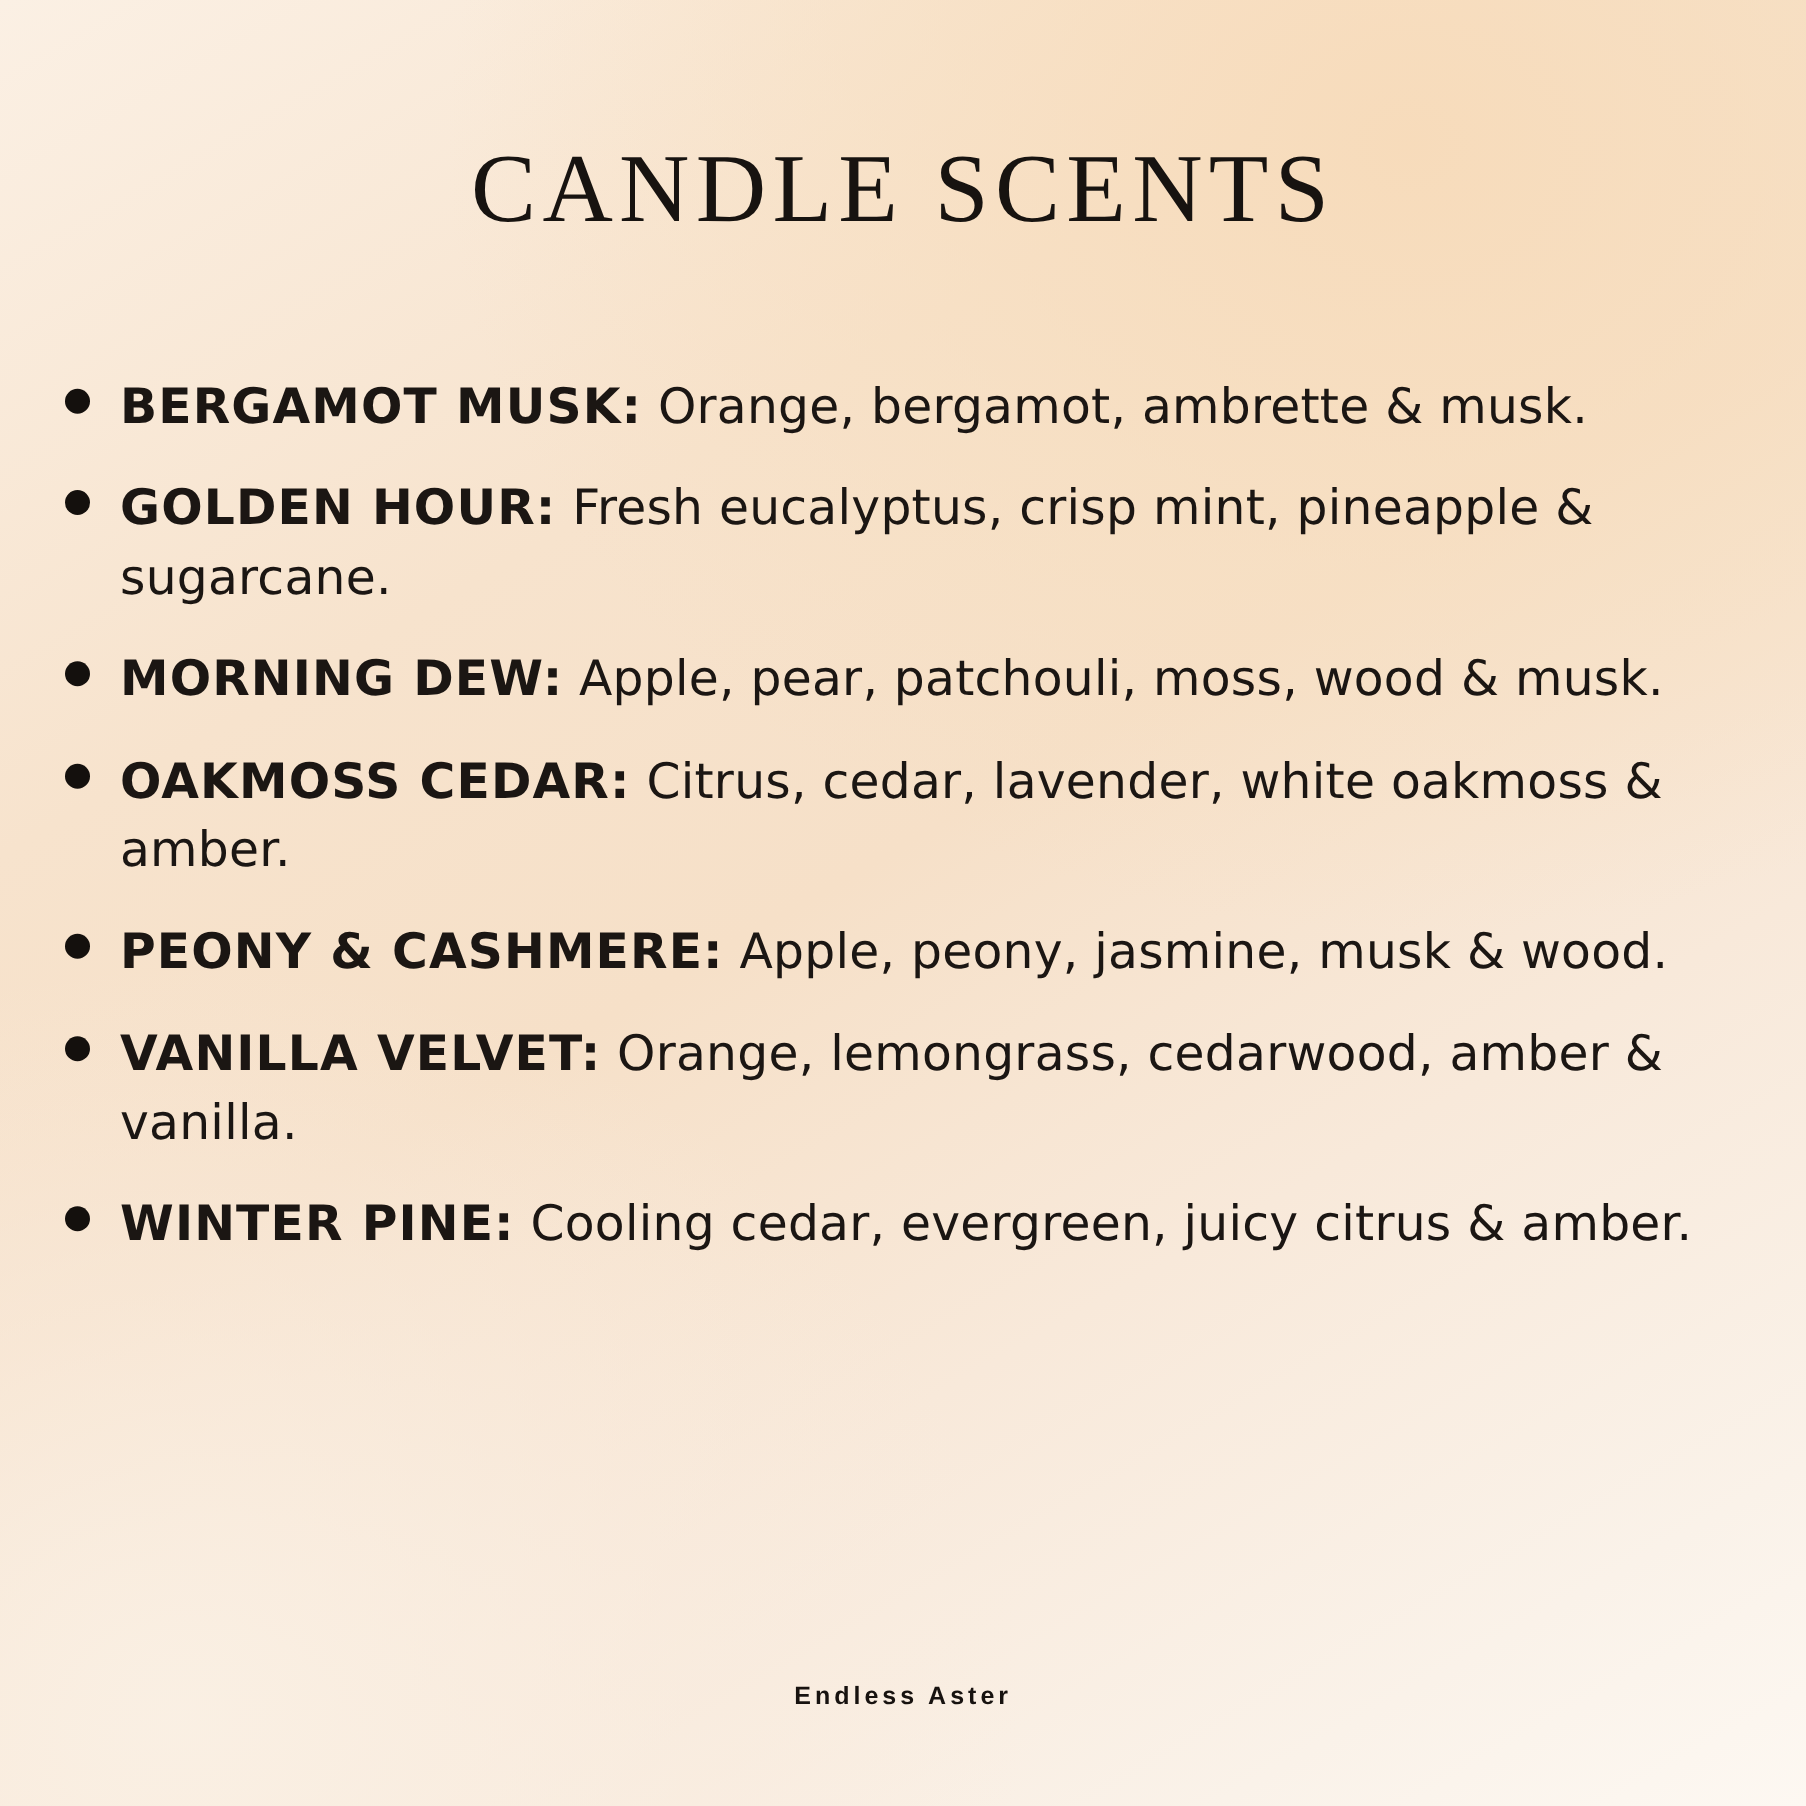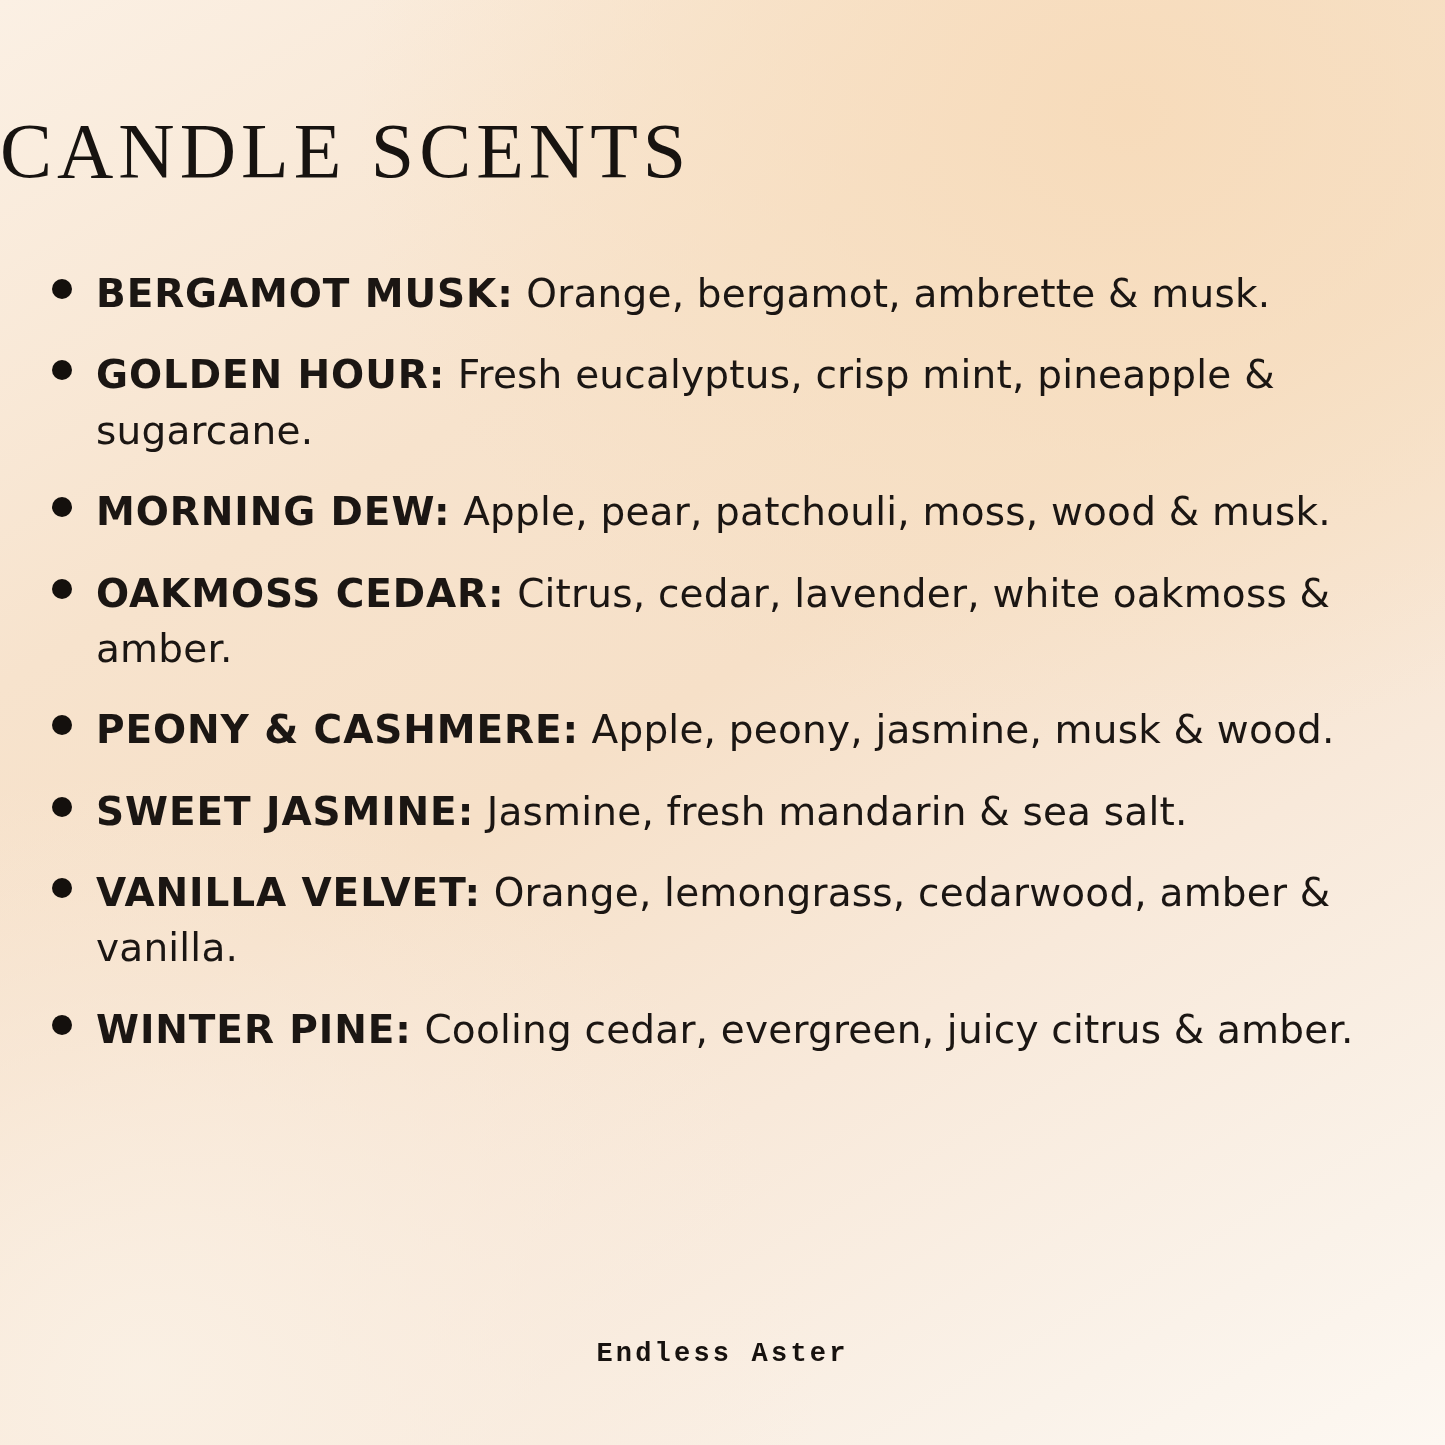--- a/index.html
+++ b/index.html
@@ -16,21 +16,22 @@
     position: relative;
     width: 1445px;
     height: 1445px;
     box-sizing: border-box;
     background:
       radial-gradient(ellipse 1100px 900px at 78% 8%, rgba(247, 219, 186, 0.95) 0%, rgba(247, 222, 191, 0.55) 38%, rgba(247, 228, 204, 0.0) 70%),
       radial-gradient(ellipse 900px 800px at 10% 95%, rgba(250, 240, 228, 0.95) 0%, rgba(249, 236, 223, 0.5) 45%, rgba(248, 234, 220, 0.0) 75%),
       linear-gradient(150deg, #fbf0e4 0%, #f7e3cd 30%, #f6e0c8 48%, #f8e9da 68%, #faf2e9 88%, #fdf8f2 100%);
     display: flex;
     flex-direction: column;
-    align-items: flex-start;
+    align-items: center;
+    gap: 32px;
   }
   .title {
     text-align: center;
     font-family: "Liberation Serif", serif;
     font-weight: 400;
     font-size: 78px;
     letter-spacing: 5px;
     color: #171310;
     margin-top: 112px;
     margin-bottom: 0;
@@ -70,22 +71,22 @@
   }
   .desc {
     font-weight: 400;
   }
   .brand {
     position: absolute;
     left: 0;
     right: 0;
     bottom: 76px;
     text-align: center;
-    font-family: Liberation Mono, monospace;
-    font-size: 27px;
+    font-family: Liberation Sans, sans-serif;
+    font-size: 20px;
     letter-spacing: 3.2px;
     font-weight: bold;
     color: #17120f;
   }
 </style>
 </head>
 <body>
 
 <div class="page">
 
@@ -101,23 +102,20 @@
     <li class="item">
       <span class="bullet"></span><span class="name">MORNING DEW:</span><span class="desc"> Apple, pear, patchouli, moss, wood &amp; musk.</span>
     </li>
     <li class="item">
       <span class="bullet"></span><span class="name">OAKMOSS CEDAR:</span><span class="desc"> Citrus, cedar, lavender, white oakmoss &amp; amber.</span>
     </li>
     <li class="item">
       <span class="bullet"></span><span class="name">PEONY &amp; CASHMERE:</span><span class="desc"> Apple, peony, jasmine, musk &amp; wood.</span>
     </li>
     <li class="item">
-      <span class="bullet"></span><span class="name">SWEET JASMINE:</span><span class="desc"> Jasmine, fresh mandarin &amp; sea salt.</span>
-    </li>
-    <li class="item">
       <span class="bullet"></span><span class="name">VANILLA VELVET:</span><span class="desc"> Orange, lemongrass, cedarwood, amber &amp; vanilla.</span>
     </li>
     <li class="item">
       <span class="bullet"></span><span class="name">WINTER PINE:</span><span class="desc"> Cooling cedar, evergreen, juicy citrus &amp; amber.</span>
     </li>
   </ul>
 
   <div class="brand">Endless Aster</div>
 </div>
 

